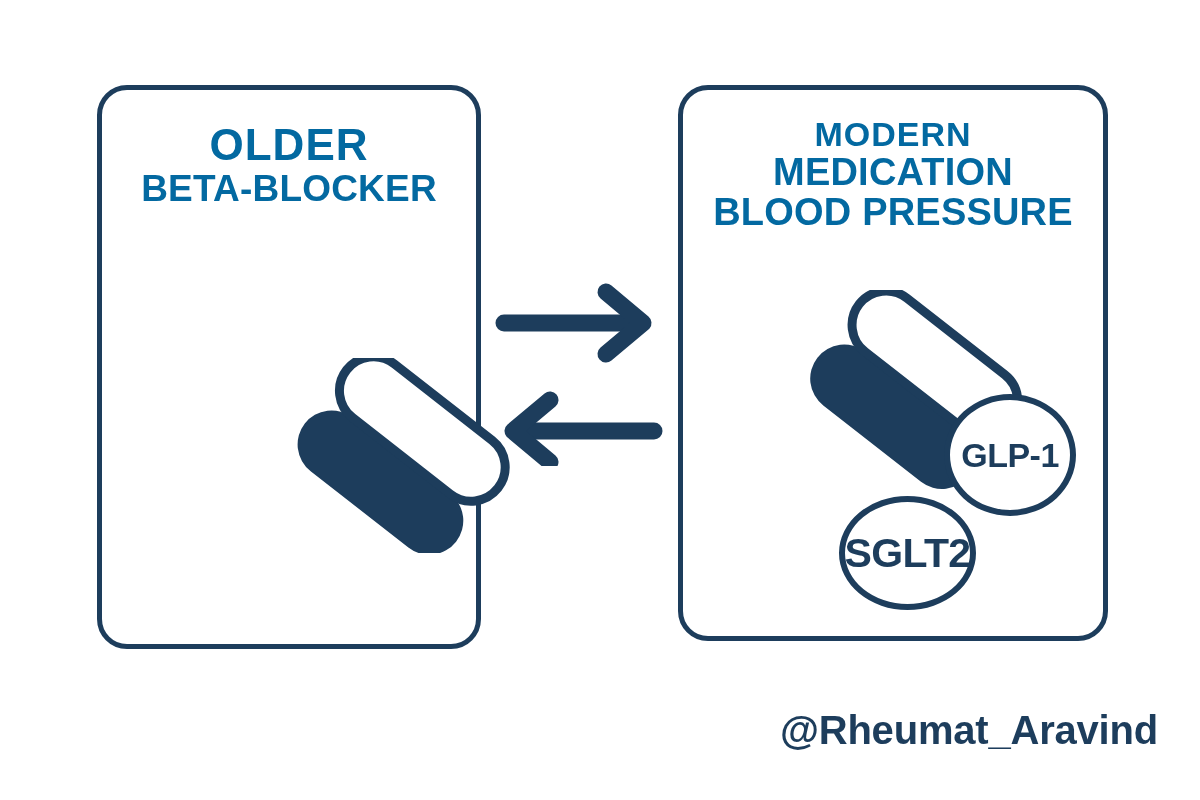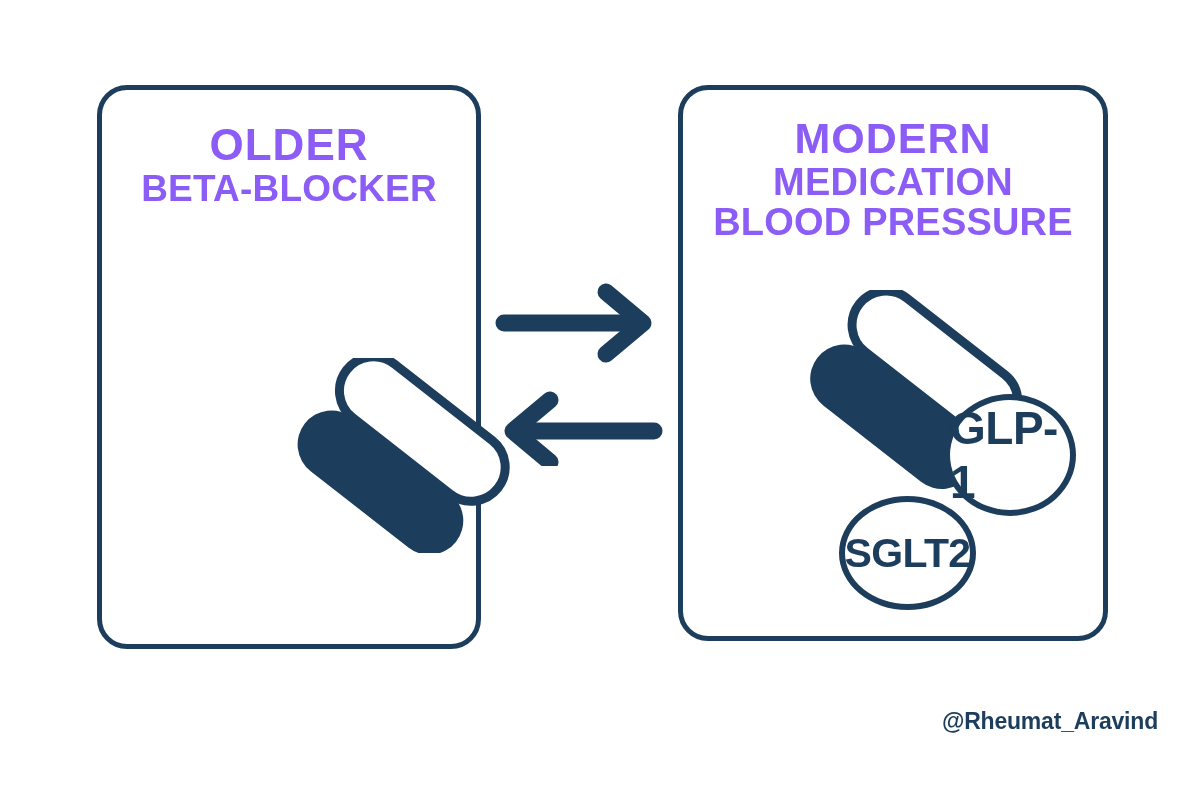--- a/index.html
+++ b/index.html
@@ -39,21 +39,21 @@
     top: 85px;
     width: 430px;
     height: 556px;
   }
 
   .card-title {
     position: absolute;
     left: 0;
     right: 0;
     text-align: center;
-    color: #8b5cf6;
+    color: #0369a1;
     font-weight: 700;
     letter-spacing: 0.5px;
     line-height: 1.06;
     user-select: none;
   }
   #title-older {
     top: 32px;
   }
   #title-modern {
     top: 26px;
@@ -61,21 +61,21 @@
   .title-line-1 {
     display: block;
     font-size: 44px;
     letter-spacing: 1px;
   }
   .title-line-rest {
     display: block;
     font-size: 37px;
     letter-spacing: 0.2px;
   }
-  #title-modern .title-line-1 { font-size: 43px; }
+  #title-modern .title-line-1 { font-size: 34px; }
   #title-modern .title-line-rest { font-size: 38px; }
 
   
   .pill-wrap {
     position: absolute;
   }
   #pill-older {
     left: 190px;
     top: 268px;
     width: 220px;
@@ -101,21 +101,21 @@
     align-items: center;
     justify-content: center;
     font-weight: 600;
     user-select: none;
   }
   #badge-glp1 {
     left: 944px;
     top: 394px;
     width: 132px;
     height: 122px;
-    font-size: 46px;
+    font-size: 34px;
     letter-spacing: -0.5px;
   }
   #badge-sglt2 {
     left: 839px;
     top: 496px;
     width: 137px;
     height: 114px;
     font-size: 41px;
     letter-spacing: -0.6px;
   }
@@ -131,21 +131,21 @@
   #arrows svg { display: block; width: 100%; height: 100%; }
 
   
   #watermark {
     position: absolute;
     left: 0;
     right: 42px;
     top: 708px;
     text-align: right;
     color: #1d3d5c;
-    font-size: 23px;
+    font-size: 40px;
     font-weight: 700;
     letter-spacing: -0.2px;
     user-select: none;
   }
 </style>
 </head>
 <body>
 
 <div id="canvas">
 

